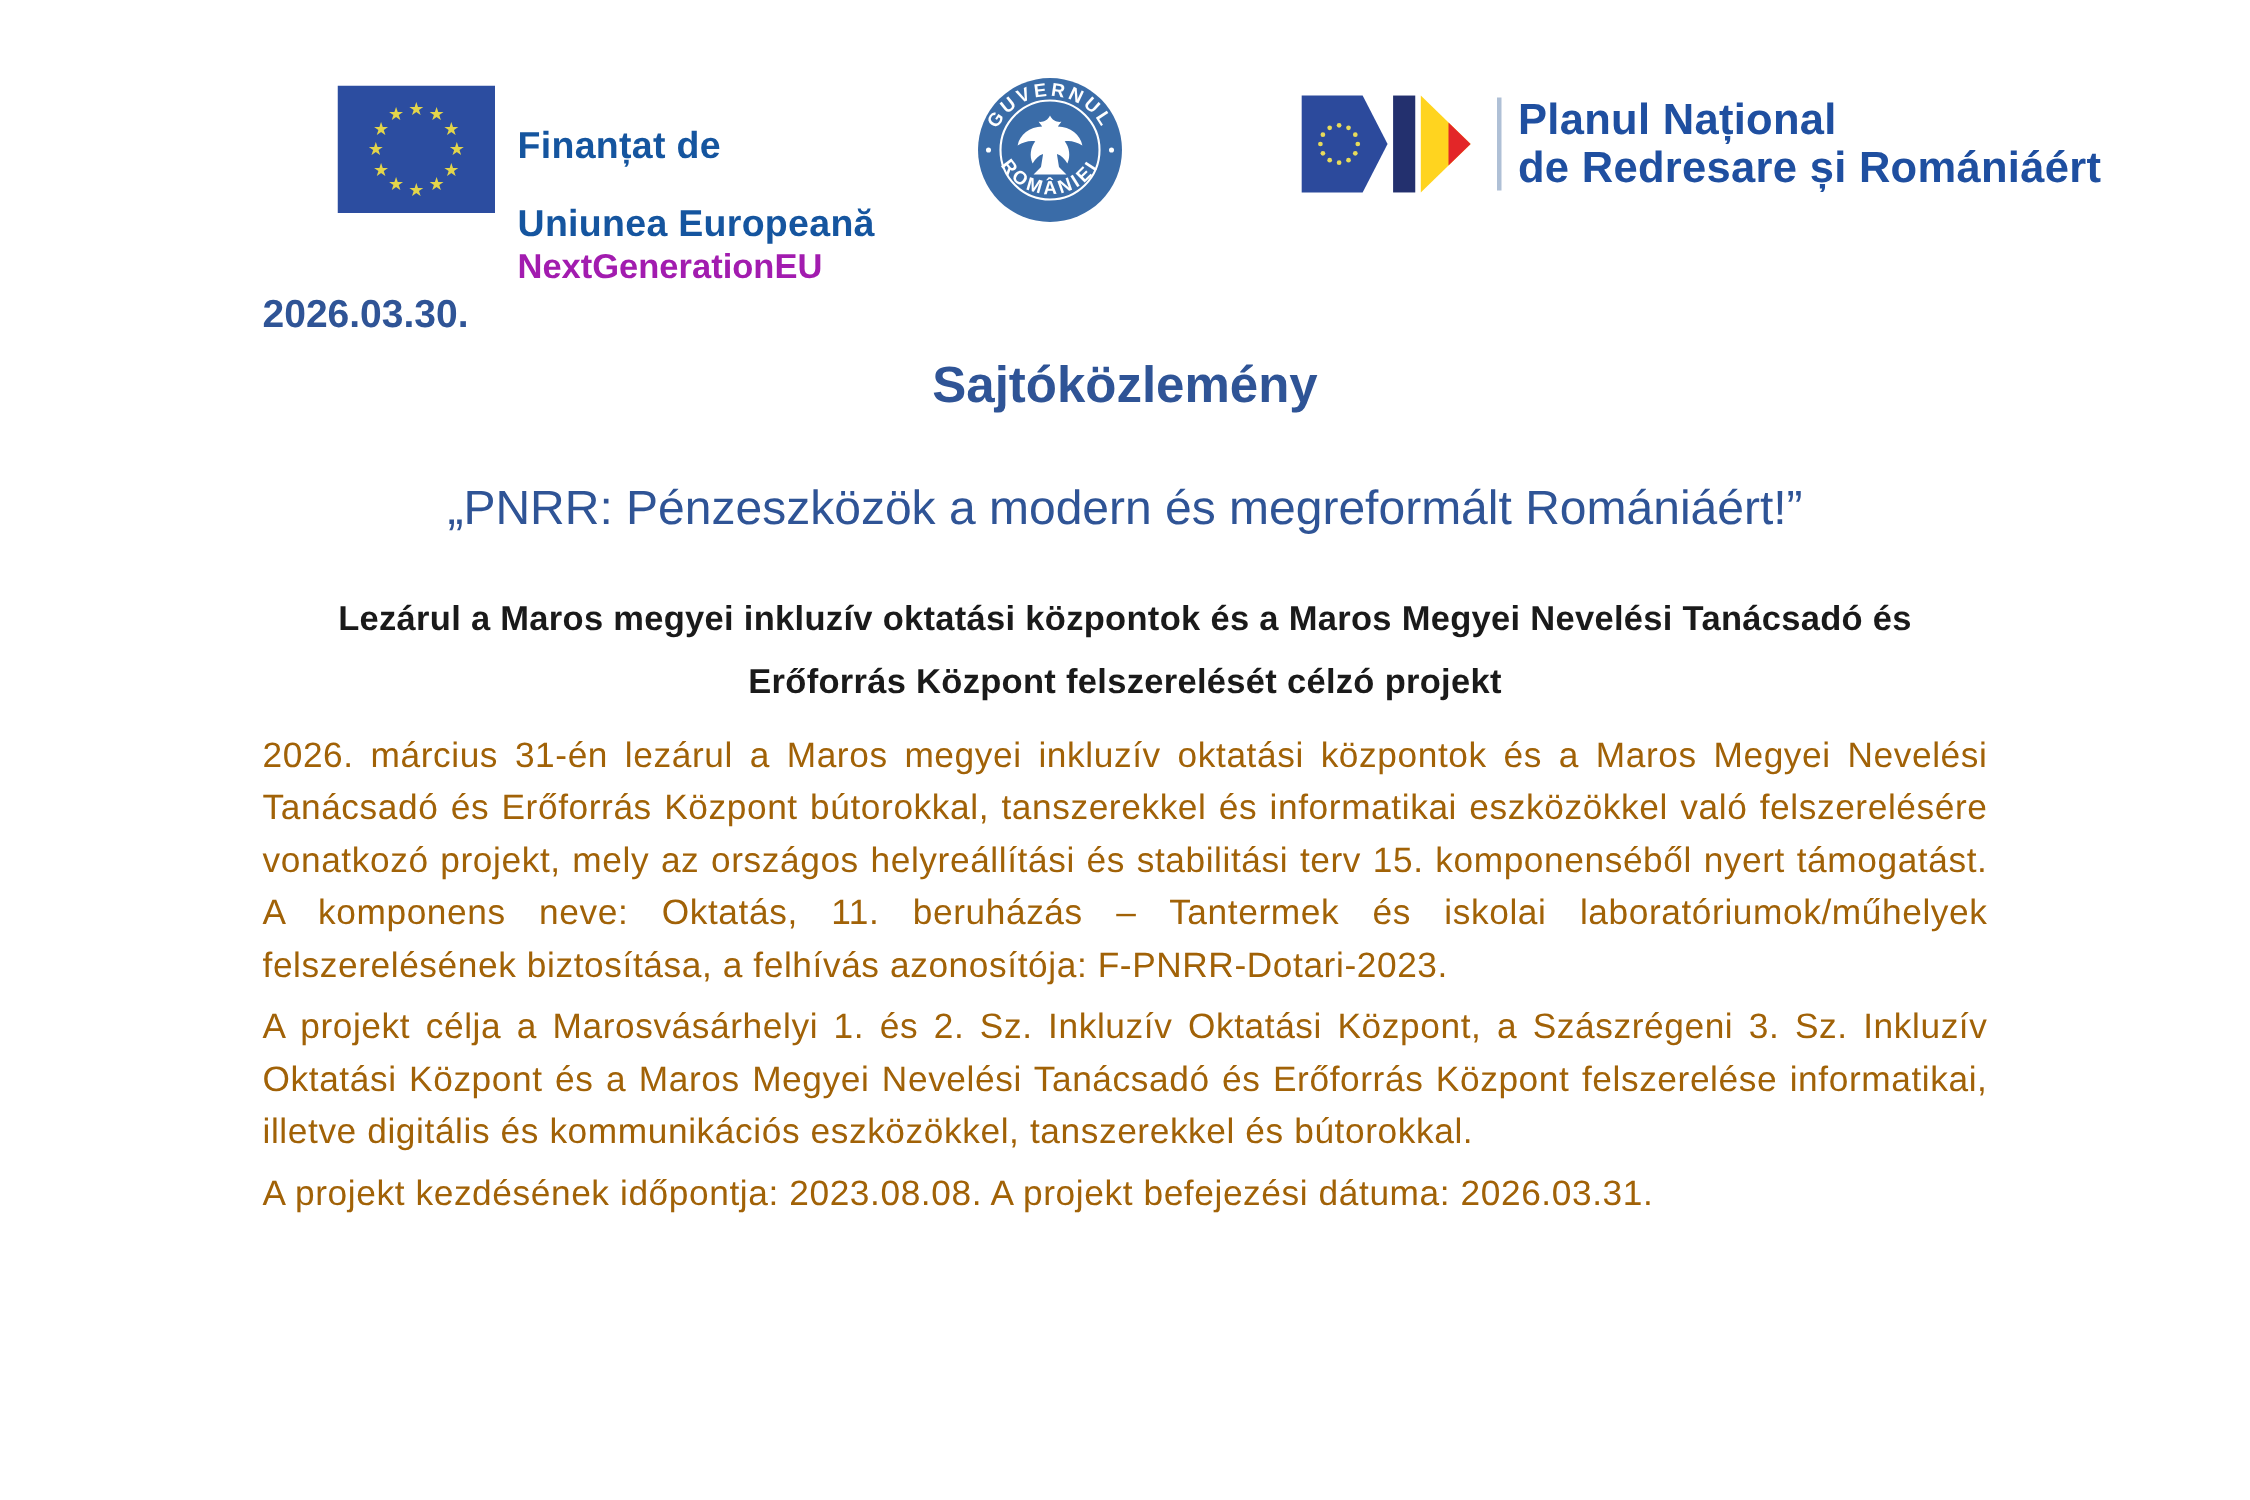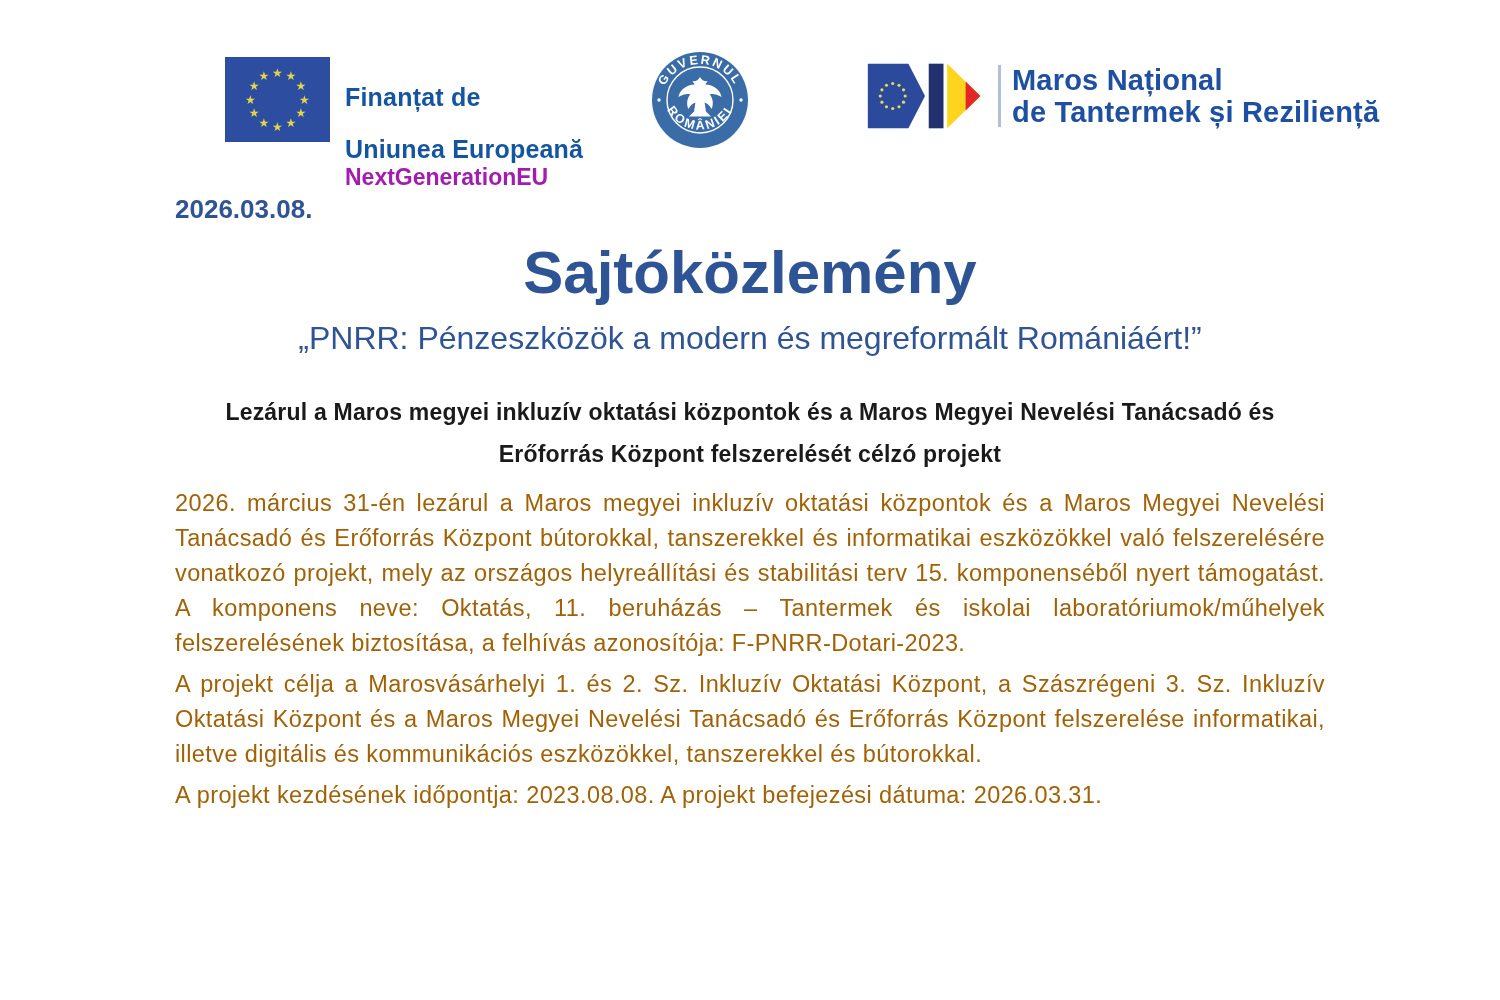--- a/index.html
+++ b/index.html
@@ -32,21 +32,21 @@
     white-space:nowrap;
   }
 
   
   .doc-date{
     position:absolute;left:175px;top:196px;
     font-size:26px;font-weight:bold;color:#2F5496;line-height:26px;
   }
   .doc-title{
     position:absolute;left:0;top:238px;width:1500px;
-    text-align:center;font-size:60px;font-weight:bold;color:#2F5496;margin:0;
+    text-align:center;font-size:34px;font-weight:bold;color:#2F5496;margin:0;
   }
   .doc-subtitle{
     position:absolute;left:0;top:320px;width:1500px;
     text-align:center;font-size:32px;font-weight:normal;color:#2F5496;
   }
   .doc-heading{
     position:absolute;left:170px;top:391px;width:1160px;
     text-align:center;font-size:23px;font-weight:bold;color:#1a1a1a;
     line-height:42px;margin:0;letter-spacing:.2px;
   }
@@ -127,26 +127,26 @@
         <circle cx="13.5" cy="39" r="1.7"></circle>
         <circle cx="15.3" cy="32.3" r="1.7"></circle>
         <circle cx="20.2" cy="27.3" r="1.7"></circle>
       </g>
       <rect x="66" y="4" width="16" height="70" fill="#23306E"></rect>
       <path d="M86 4 L122 39 L86 74 Z" fill="#FFD41F"></path>
       <path d="M106 23.4 L122 39 L106 54.6 Z" fill="#E32628"></path>
     </svg>
     <div class="pnrr-sep"></div>
     <div class="pnrr-text">
-      <div>Maros Național</div>
-      <div>de Tantermek și Reziliență</div>
+      <div>Planul Național</div>
+      <div>de Redresare și Romániáért</div>
     </div>
   </div>
 
-  <div class="doc-date">2026.03.08.</div>
+  <div class="doc-date">2026.03.30.</div>
 
   <h1 class="doc-title">Sajtóközlemény</h1>
 
   <div class="doc-subtitle">„PNRR: Pénzeszközök a modern és megreformált Romániáért!”</div>
 
   <h2 class="doc-heading">Lezárul a Maros megyei inkluzív oktatási központok és a Maros Megyei Nevelési Tanácsadó és Erőforrás Központ felszerelését célzó projekt</h2>
 
   <div class="doc-body">
     <p>2026. március 31-én lezárul a Maros megyei inkluzív oktatási központok és a Maros Megyei Nevelési Tanácsadó és Erőforrás Központ bútorokkal, tanszerekkel és informatikai eszközökkel való felszerelésére vonatkozó projekt, mely az országos helyreállítási és stabilitási terv 15. komponenséből nyert támogatást. A komponens neve: Oktatás, 11. beruházás – Tantermek és iskolai laboratóriumok/műhelyek felszerelésének biztosítása, a felhívás azonosítója: F-PNRR-Dotari-2023.</p>
     <p>A projekt célja a Marosvásárhelyi 1. és 2. Sz. Inkluzív Oktatási Központ, a Szászrégeni 3. Sz. Inkluzív Oktatási Központ és a Maros Megyei Nevelési Tanácsadó és Erőforrás Központ felszerelése informatikai, illetve digitális és kommunikációs eszközökkel, tanszerekkel és bútorokkal.</p>

